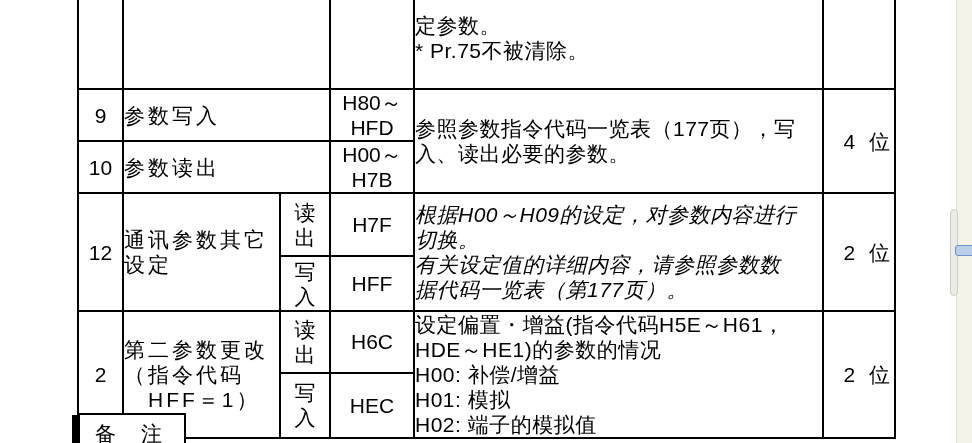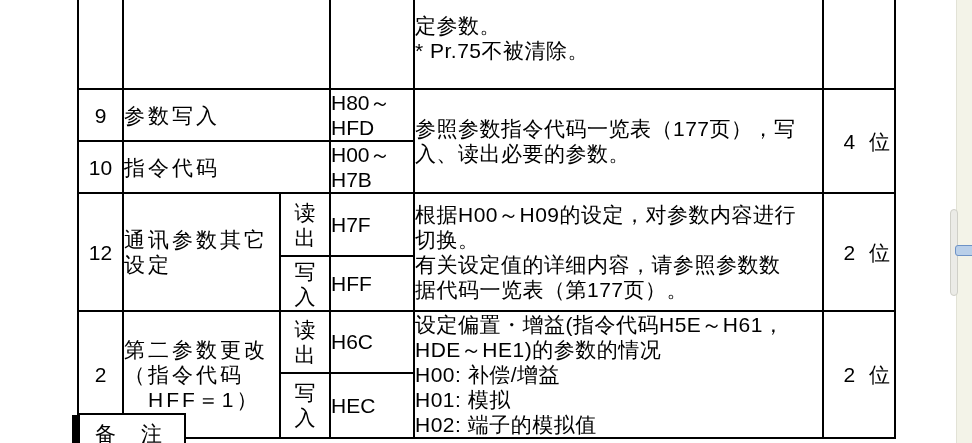--- a/index.html
+++ b/index.html
@@ -19,23 +19,23 @@
     padding:0;vertical-align:middle;
     font-size:21px;line-height:25px;
     overflow:visible;
   }
   tr.cut td{border-top:none;}
   .h38{height:36px}.h52{height:50px}.h65{height:63px}
   .h57{height:55px}.h59{height:57px}.h62{height:60px}
   td.no-cell{text-align:center;font-size:20px;}
   td.name-cell{padding-left:10px;letter-spacing:3px;white-space:pre-line;line-height:27px;}
   td.rw-cell{text-align:center;white-space:pre-line;font-size:20px;line-height:22px;letter-spacing:0;}
-  td.code-cell{white-space:pre-line;font-size:20px;line-height:24px;}
+  td.code-cell{text-align:center;white-space:pre-line;font-size:20px;line-height:24px;}
   td.desc-cell{padding-left:6px;white-space:pre-line;letter-spacing:0.5px;}
-  td.desc-r11{line-height:25px;}
+  td.desc-r11{line-height:25px;font-style:italic;}
   td.desc-r12{line-height:24px;font-size:20px;}
   td.bits-cell{text-align:right;font-size:20px;letter-spacing:4px;white-space:nowrap;}
   td.carry-desc{vertical-align:top;}
   td.carry-desc .carry-text{margin-top:-12px;white-space:pre-line;line-height:25px;}
   
   .remark-box{
     position:absolute;left:78px;top:413px;width:108px;height:46px;
     border:2px solid #000;background:#fff;box-sizing:border-box;
   }
   .remark-bar{position:absolute;left:72px;top:415px;width:10px;height:40px;background:#000;}
@@ -84,21 +84,21 @@
     <td class="no-cell">9</td>
     <td class="name-cell" colspan="2">参数写入</td>
     <td class="code-cell">H80～
 HFD</td>
     <td class="desc-cell" rowspan="2">参照参数指令代码一览表（177页），写
 入、读出必要的参数。</td>
     <td class="bits-cell" rowspan="2">4 位</td>
   </tr>
   <tr class="h52">
     <td class="no-cell">10</td>
-    <td class="name-cell" colspan="2">指令代码</td>
+    <td class="name-cell" colspan="2">参数读出</td>
     <td class="code-cell">H00～
 H7B</td>
   </tr>
   <tr class="h65">
     <td class="no-cell" rowspan="2">12</td>
     <td class="name-cell" rowspan="2">通讯参数其它
 设定</td>
     <td class="rw-cell">读
 出</td>
     <td class="code-cell">H7F</td>

